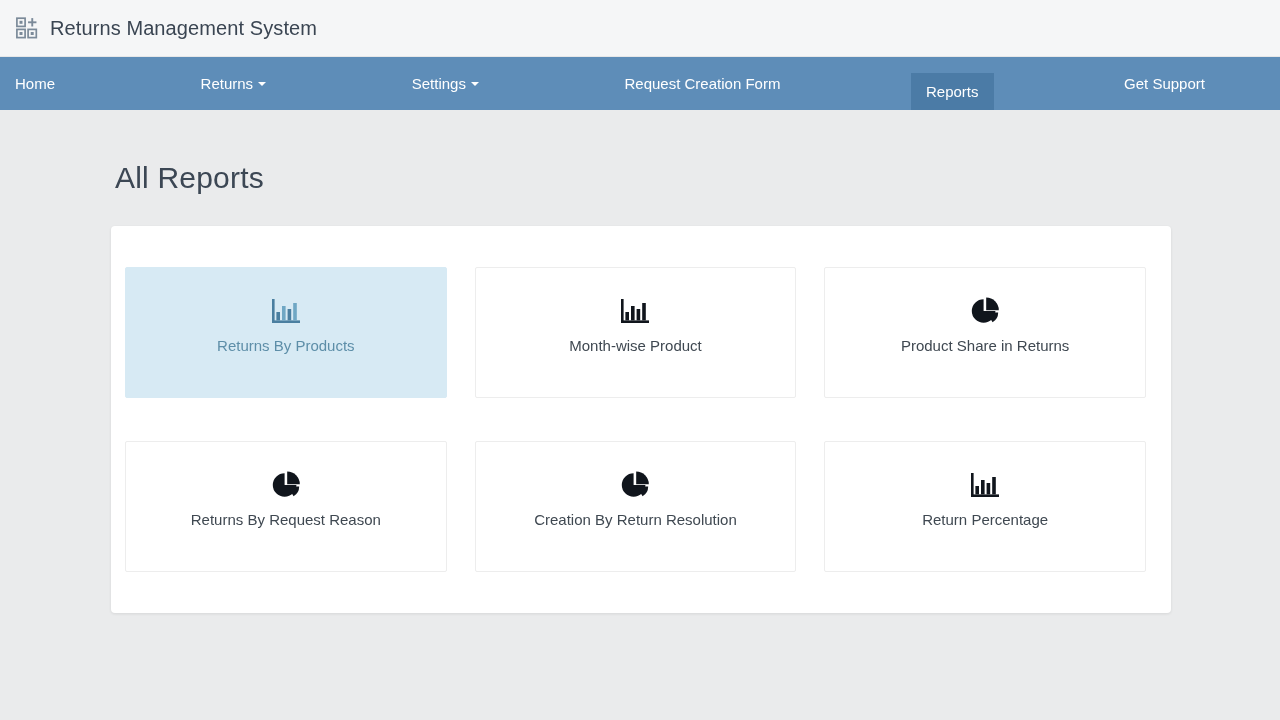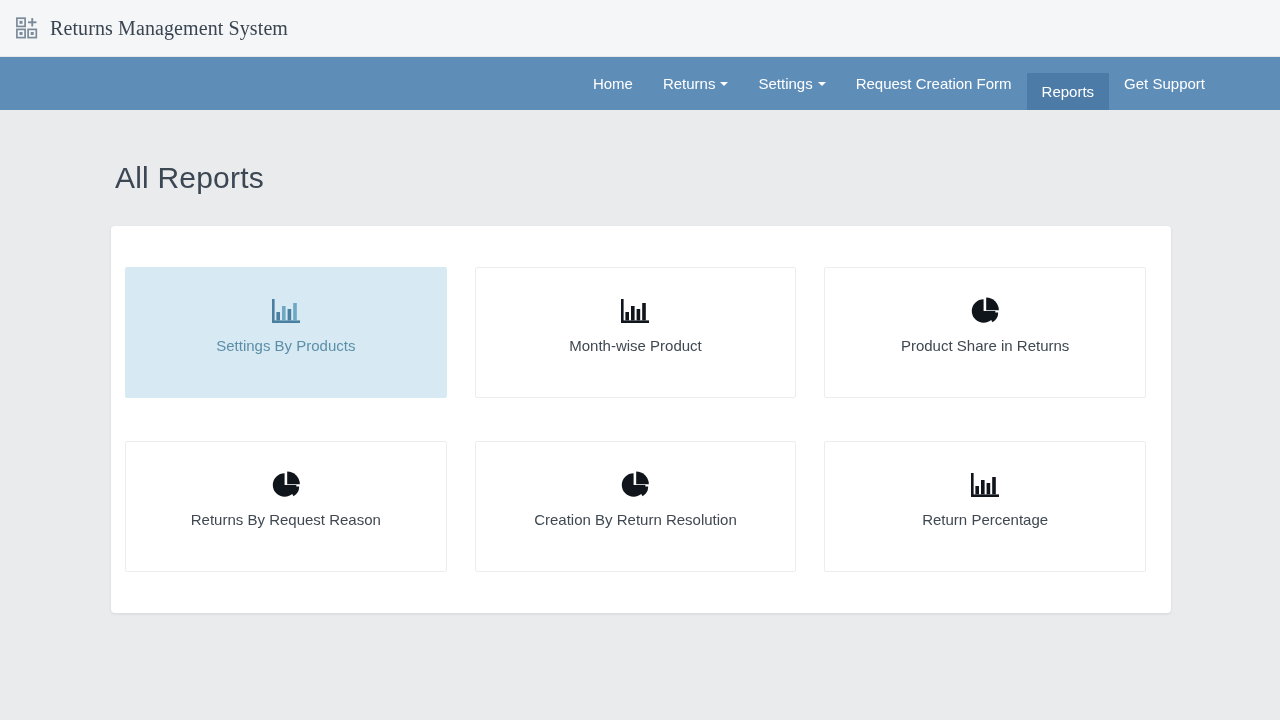--- a/index.html
+++ b/index.html
@@ -24,21 +24,20 @@
     display: flex;
     align-items: center;
     padding-left: 16px;
     border-bottom: 1px solid #e6e7e8;
   }
   .brand {
     display: flex;
     align-items: center;
     gap: 12px;
     cursor: pointer;
-    font-family: Liberation Serif, serif;
   }
   .brand-icon {
     width: 22px;
     height: 22px;
     display: block;
     flex: 0 0 22px;
   }
   .brand-title {
     font-size: 20px;
     font-weight: 400;
@@ -46,21 +45,21 @@
     letter-spacing: 0.1px;
     white-space: nowrap;
   }
 
   
   .navbar {
     height: 53px;
     background: #5e8db8;
     display: flex;
     align-items: stretch;
-    justify-content: flex-end;
+    justify-content: space-between;
     padding-right: 60px;
   }
   .nav-item {
     display: flex;
     align-items: center;
     padding: 0 15px;
     color: #ffffff;
     font-size: 15px;
     white-space: nowrap;
     cursor: pointer;
@@ -195,21 +194,21 @@
 
       <div class="report-card selected">
         <svg class="card-icon" viewBox="0 0 30 28">
           <rect x="1" y="2" width="2.6" height="24" fill="#4a7fa0"></rect>
           <rect x="1" y="23.4" width="28" height="2.6" fill="#4a7fa0"></rect>
           <rect x="5.4" y="15" width="3.6" height="8.4" fill="#4a7fa0"></rect>
           <rect x="11" y="9" width="3.6" height="14.4" fill="#6fa7c4"></rect>
           <rect x="16.6" y="12" width="3.6" height="11.4" fill="#4a7fa0"></rect>
           <rect x="22.2" y="6" width="3.6" height="17.4" fill="#6fa7c4"></rect>
         </svg>
-        <div class="card-label">Settings By Products</div>
+        <div class="card-label">Returns By Products</div>
       </div>
 
       <div class="report-card">
         <svg class="card-icon" viewBox="0 0 30 28">
           <rect x="1" y="2" width="2.6" height="24" fill="#10151c"></rect>
           <rect x="1" y="23.4" width="28" height="2.6" fill="#10151c"></rect>
           <rect x="5.4" y="15" width="3.6" height="8.4" fill="#10151c"></rect>
           <rect x="11" y="9" width="3.6" height="14.4" fill="#10151c"></rect>
           <rect x="16.6" y="12" width="3.6" height="11.4" fill="#10151c"></rect>
           <rect x="22.2" y="6" width="3.6" height="17.4" fill="#10151c"></rect>

